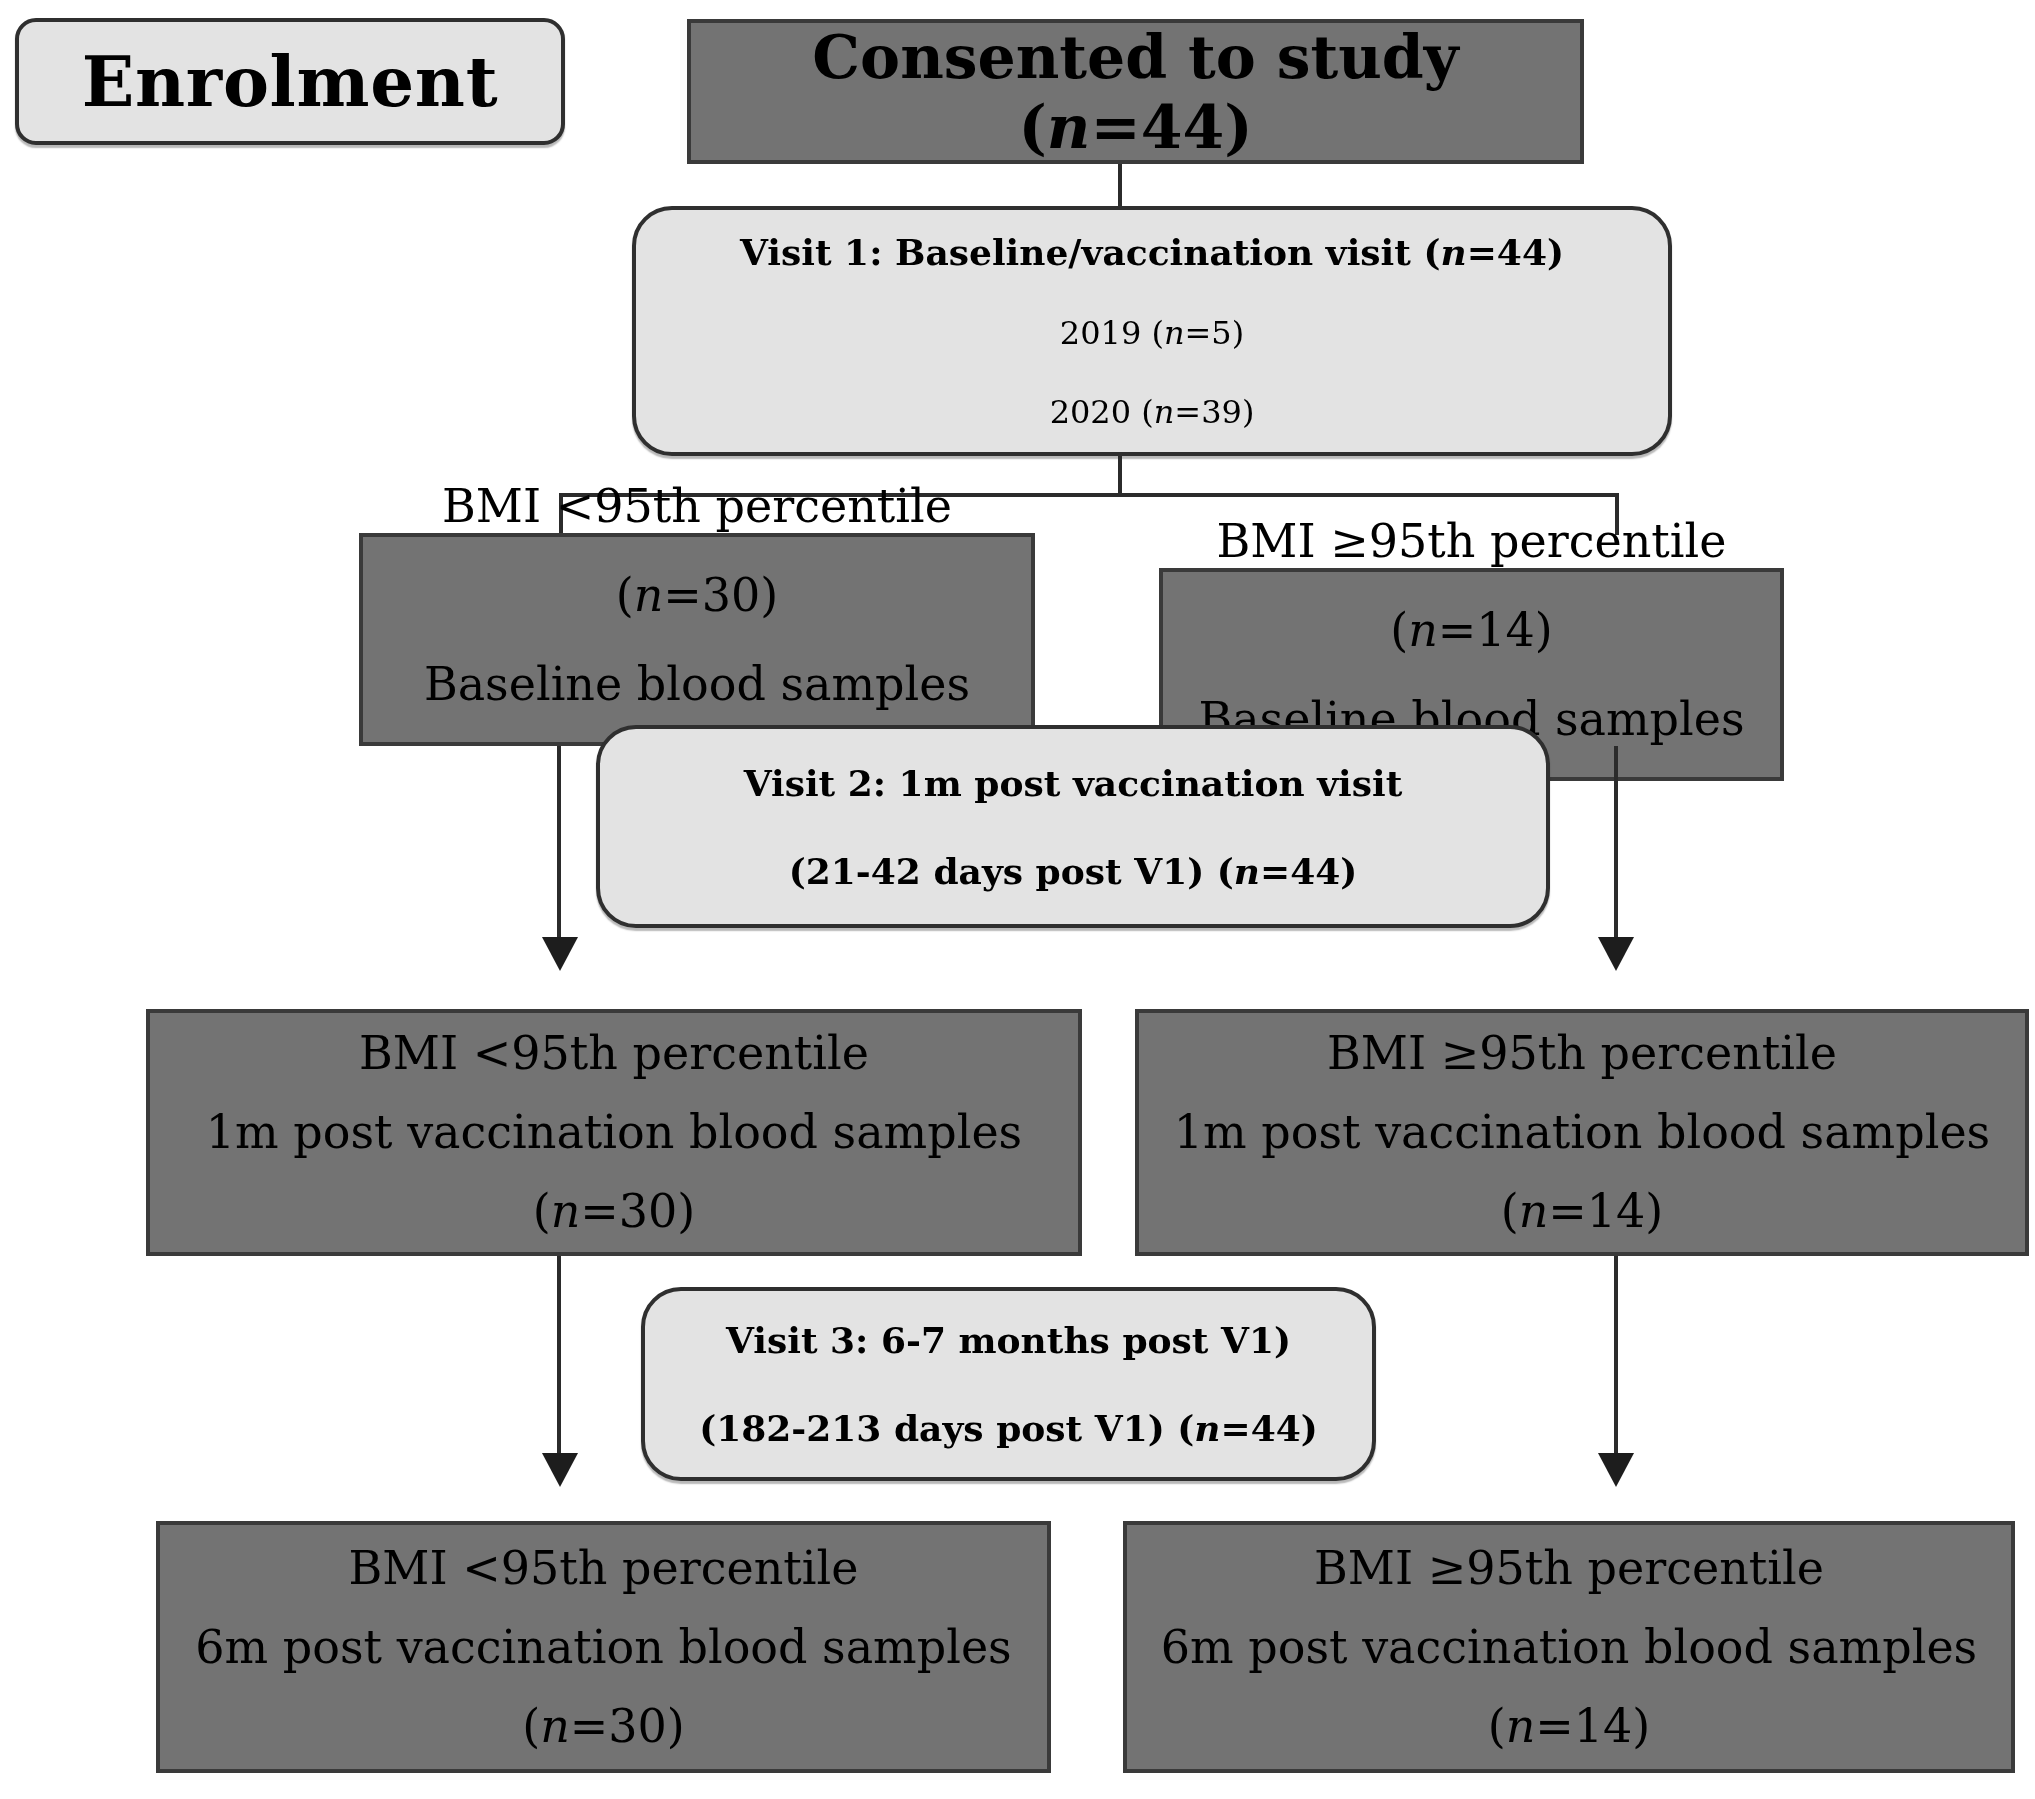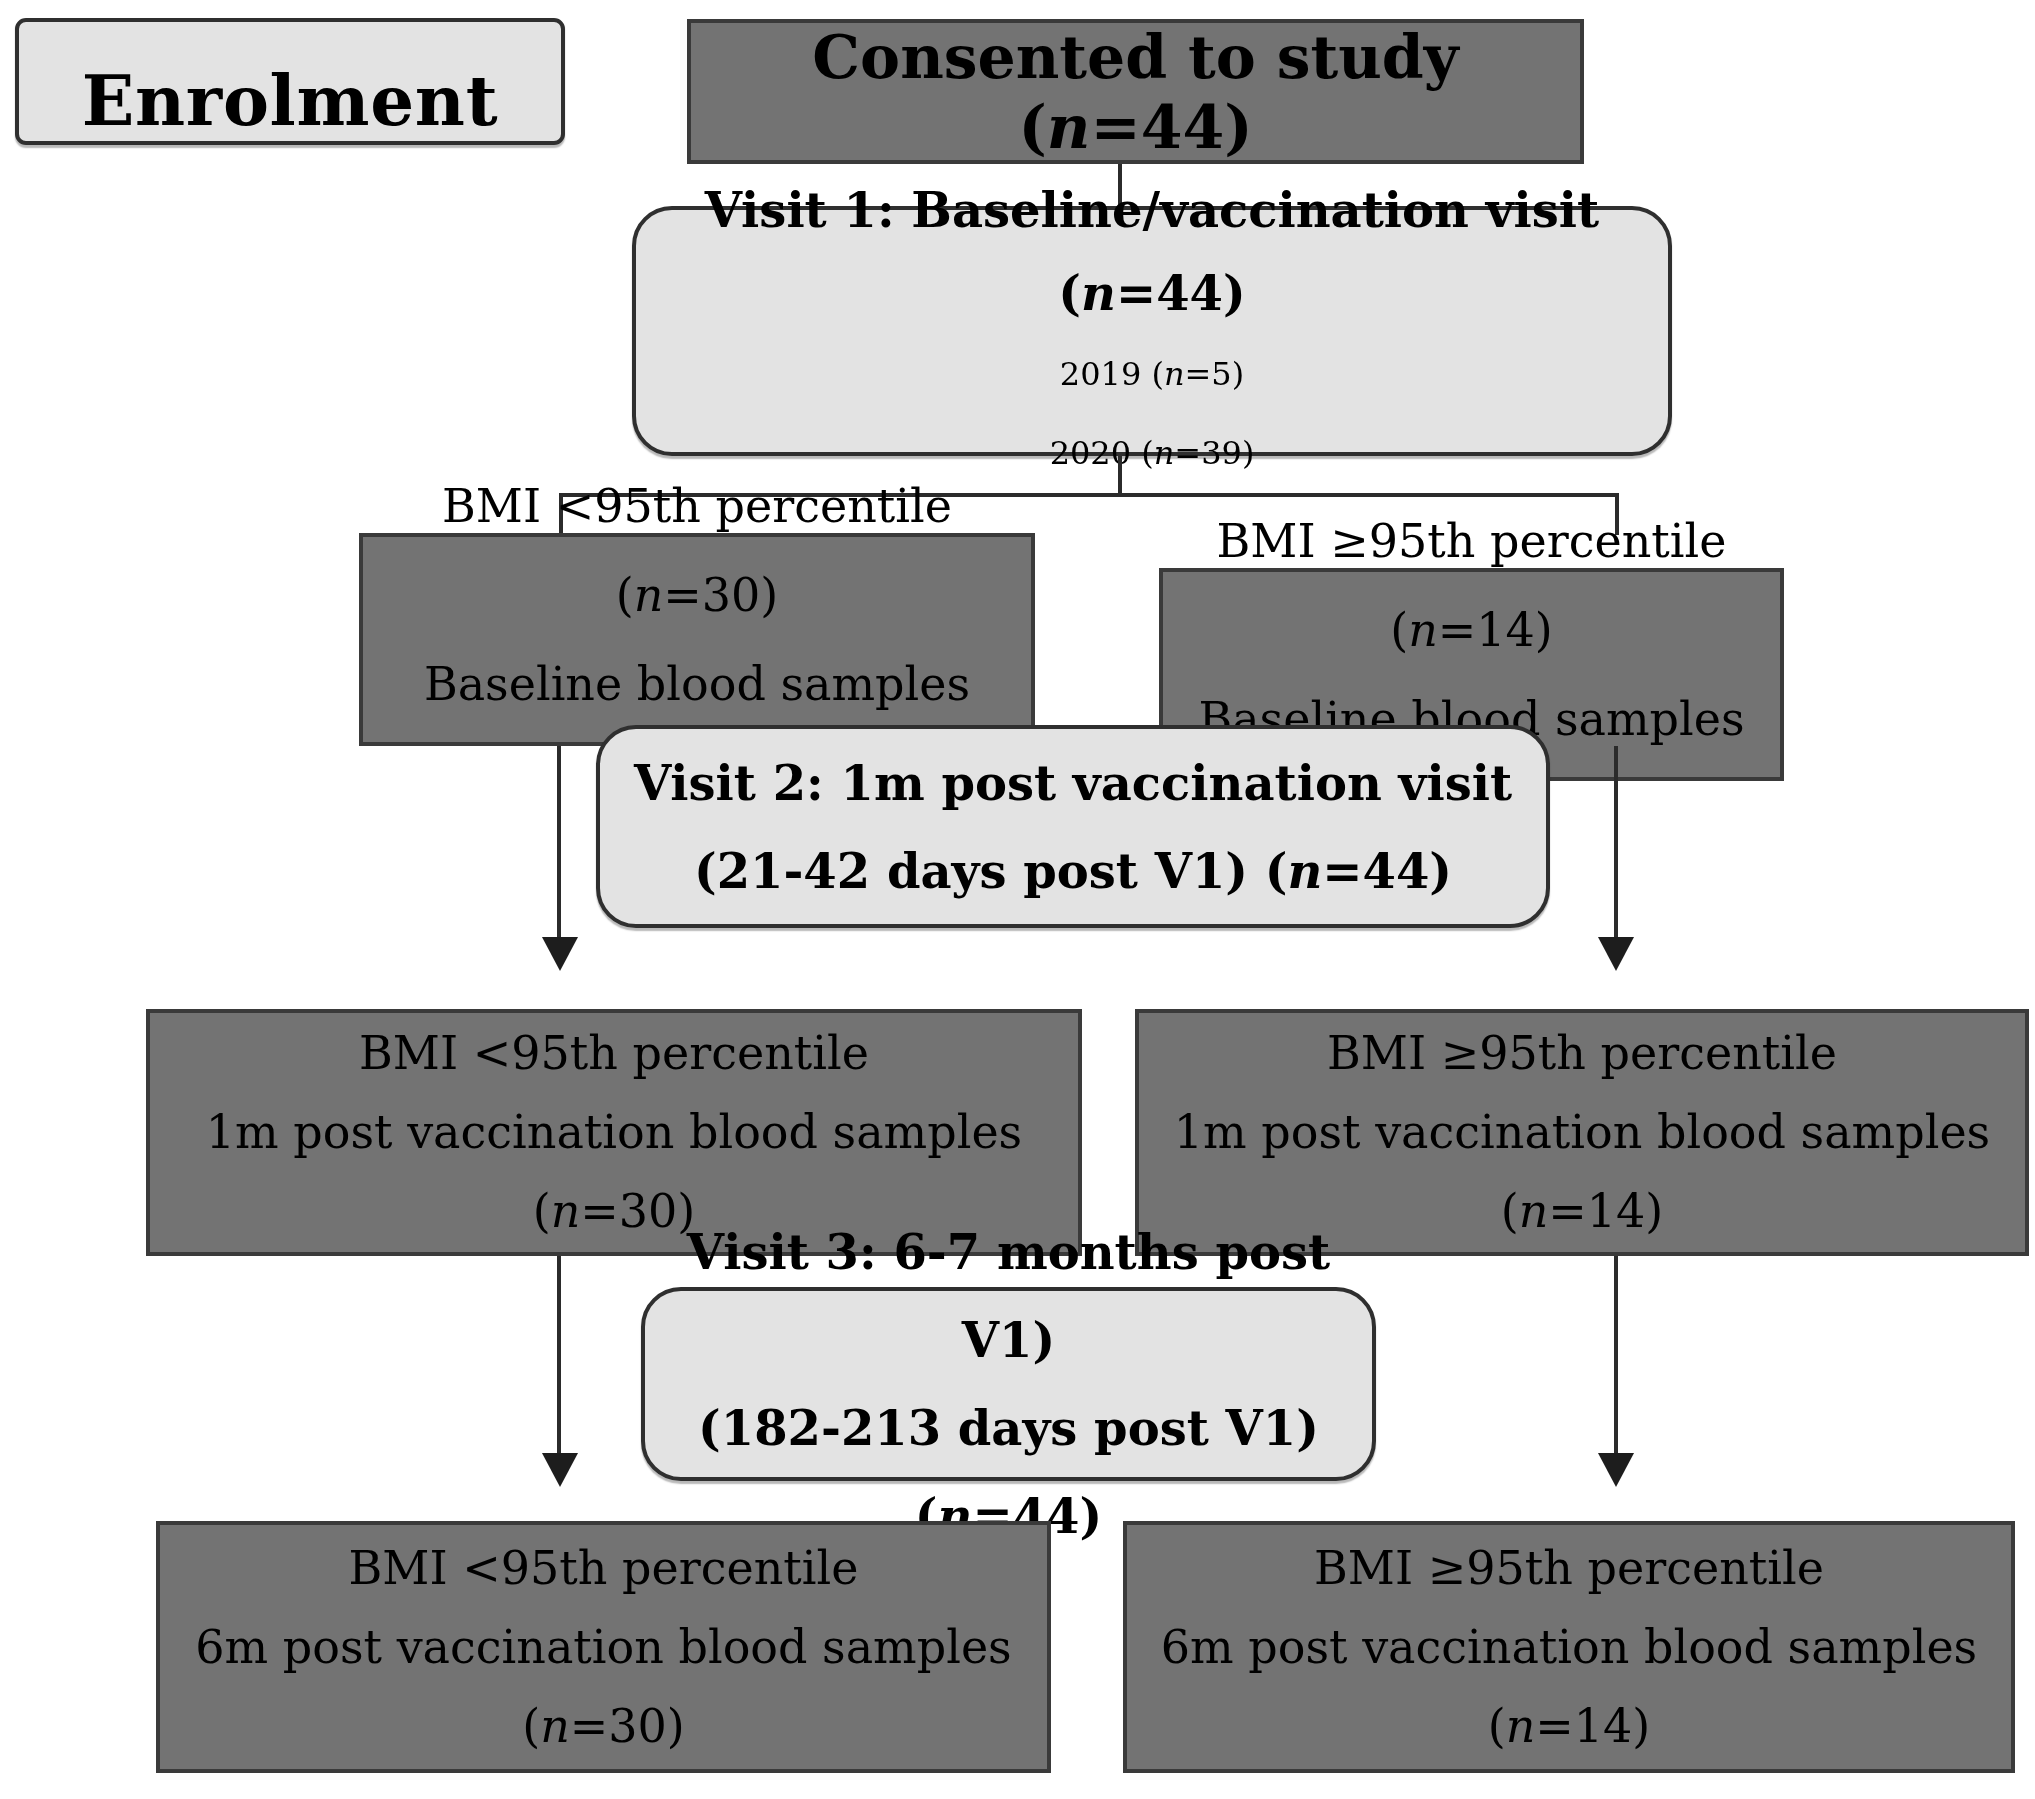--- a/index.html
+++ b/index.html
@@ -21,25 +21,25 @@
   .white-box{
     background:#737373;
     border:4.5px solid #3a3a3a;
   }
   .grey-box{
     background:#e3e3e3;
     border:4.5px solid #2f2f2f;
     border-radius:40px;
     box-shadow:0 2.2px 1.5px rgba(0,0,0,0.28);
   }
-  .grey-box.small-radius{border-radius:11px;justify-content:flex-end;}
+  .grey-box.small-radius{border-radius:21px;}
   .line{white-space:pre-wrap;}
   .t-enrol{font-size:69px;font-weight:bold;letter-spacing:0.7px;}
   .t-consent{font-size:60px;font-weight:bold;}
-  .t-visit{font-size:48px;font-weight:bold;line-height:88px;}
+  .t-visit{font-size:36px;font-weight:bold;line-height:88px;}
   .t-visit1-sub{font-size:32px;font-weight:normal;line-height:79px;}
   .t-white2{font-size:46px;line-height:89px;}
   .t-white3{font-size:46px;line-height:79px;align-items:center;}
   .vline,.hline{position:absolute;background:#2b2b2b;}
   .arrowhead{
     position:absolute;width:0;height:0;
     border-left:18px solid transparent;
     border-right:18px solid transparent;
     border-top:34px solid #1d1d1d;
   }

